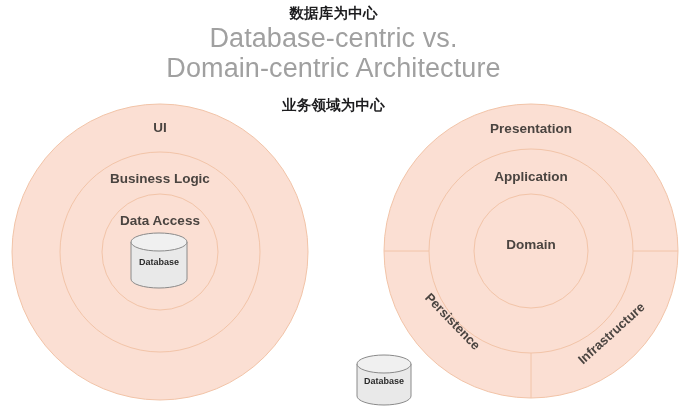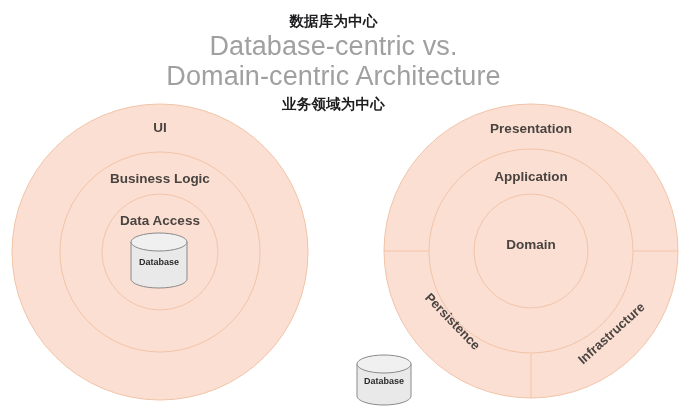--- a/index.html
+++ b/index.html
@@ -19,21 +19,21 @@
     position: absolute;
     left: 0; top: 0;
     width: 693px;
     height: 410px;
   }
 
   
   .title-block {
     position: absolute;
     left: 0;
-    top: 12px;
+    top: 4px;
     width: 667px;
     text-align: center;
     pointer-events: none;
   }
   .cn-annotation {
     font-family: "DejaVu Sans", "Liberation Sans", sans-serif;
     font-size: 14.5px;
     font-weight: 700;
     color: #1d1d1f;
     line-height: 1.25;
@@ -42,21 +42,21 @@
   .cn-annotation.top { margin-bottom: 1px; }
   .main-title {
     font-family: "Liberation Sans", "DejaVu Sans", sans-serif;
     font-size: 27px;
     font-weight: 400;
     color: #a0a0a0;
     line-height: 1.12;
     letter-spacing: 0.1px;
     white-space: pre-line;
   }
-  .cn-annotation.bottom { margin-top: 3px; text-align: center; }
+  .cn-annotation.bottom { margin-top: 12px; text-align: center; }
 
   
   #diagram {
     position: absolute;
     left: 0;
     top: 0;
     width: 693px;
     height: 410px;
   }
   .ring-label {

